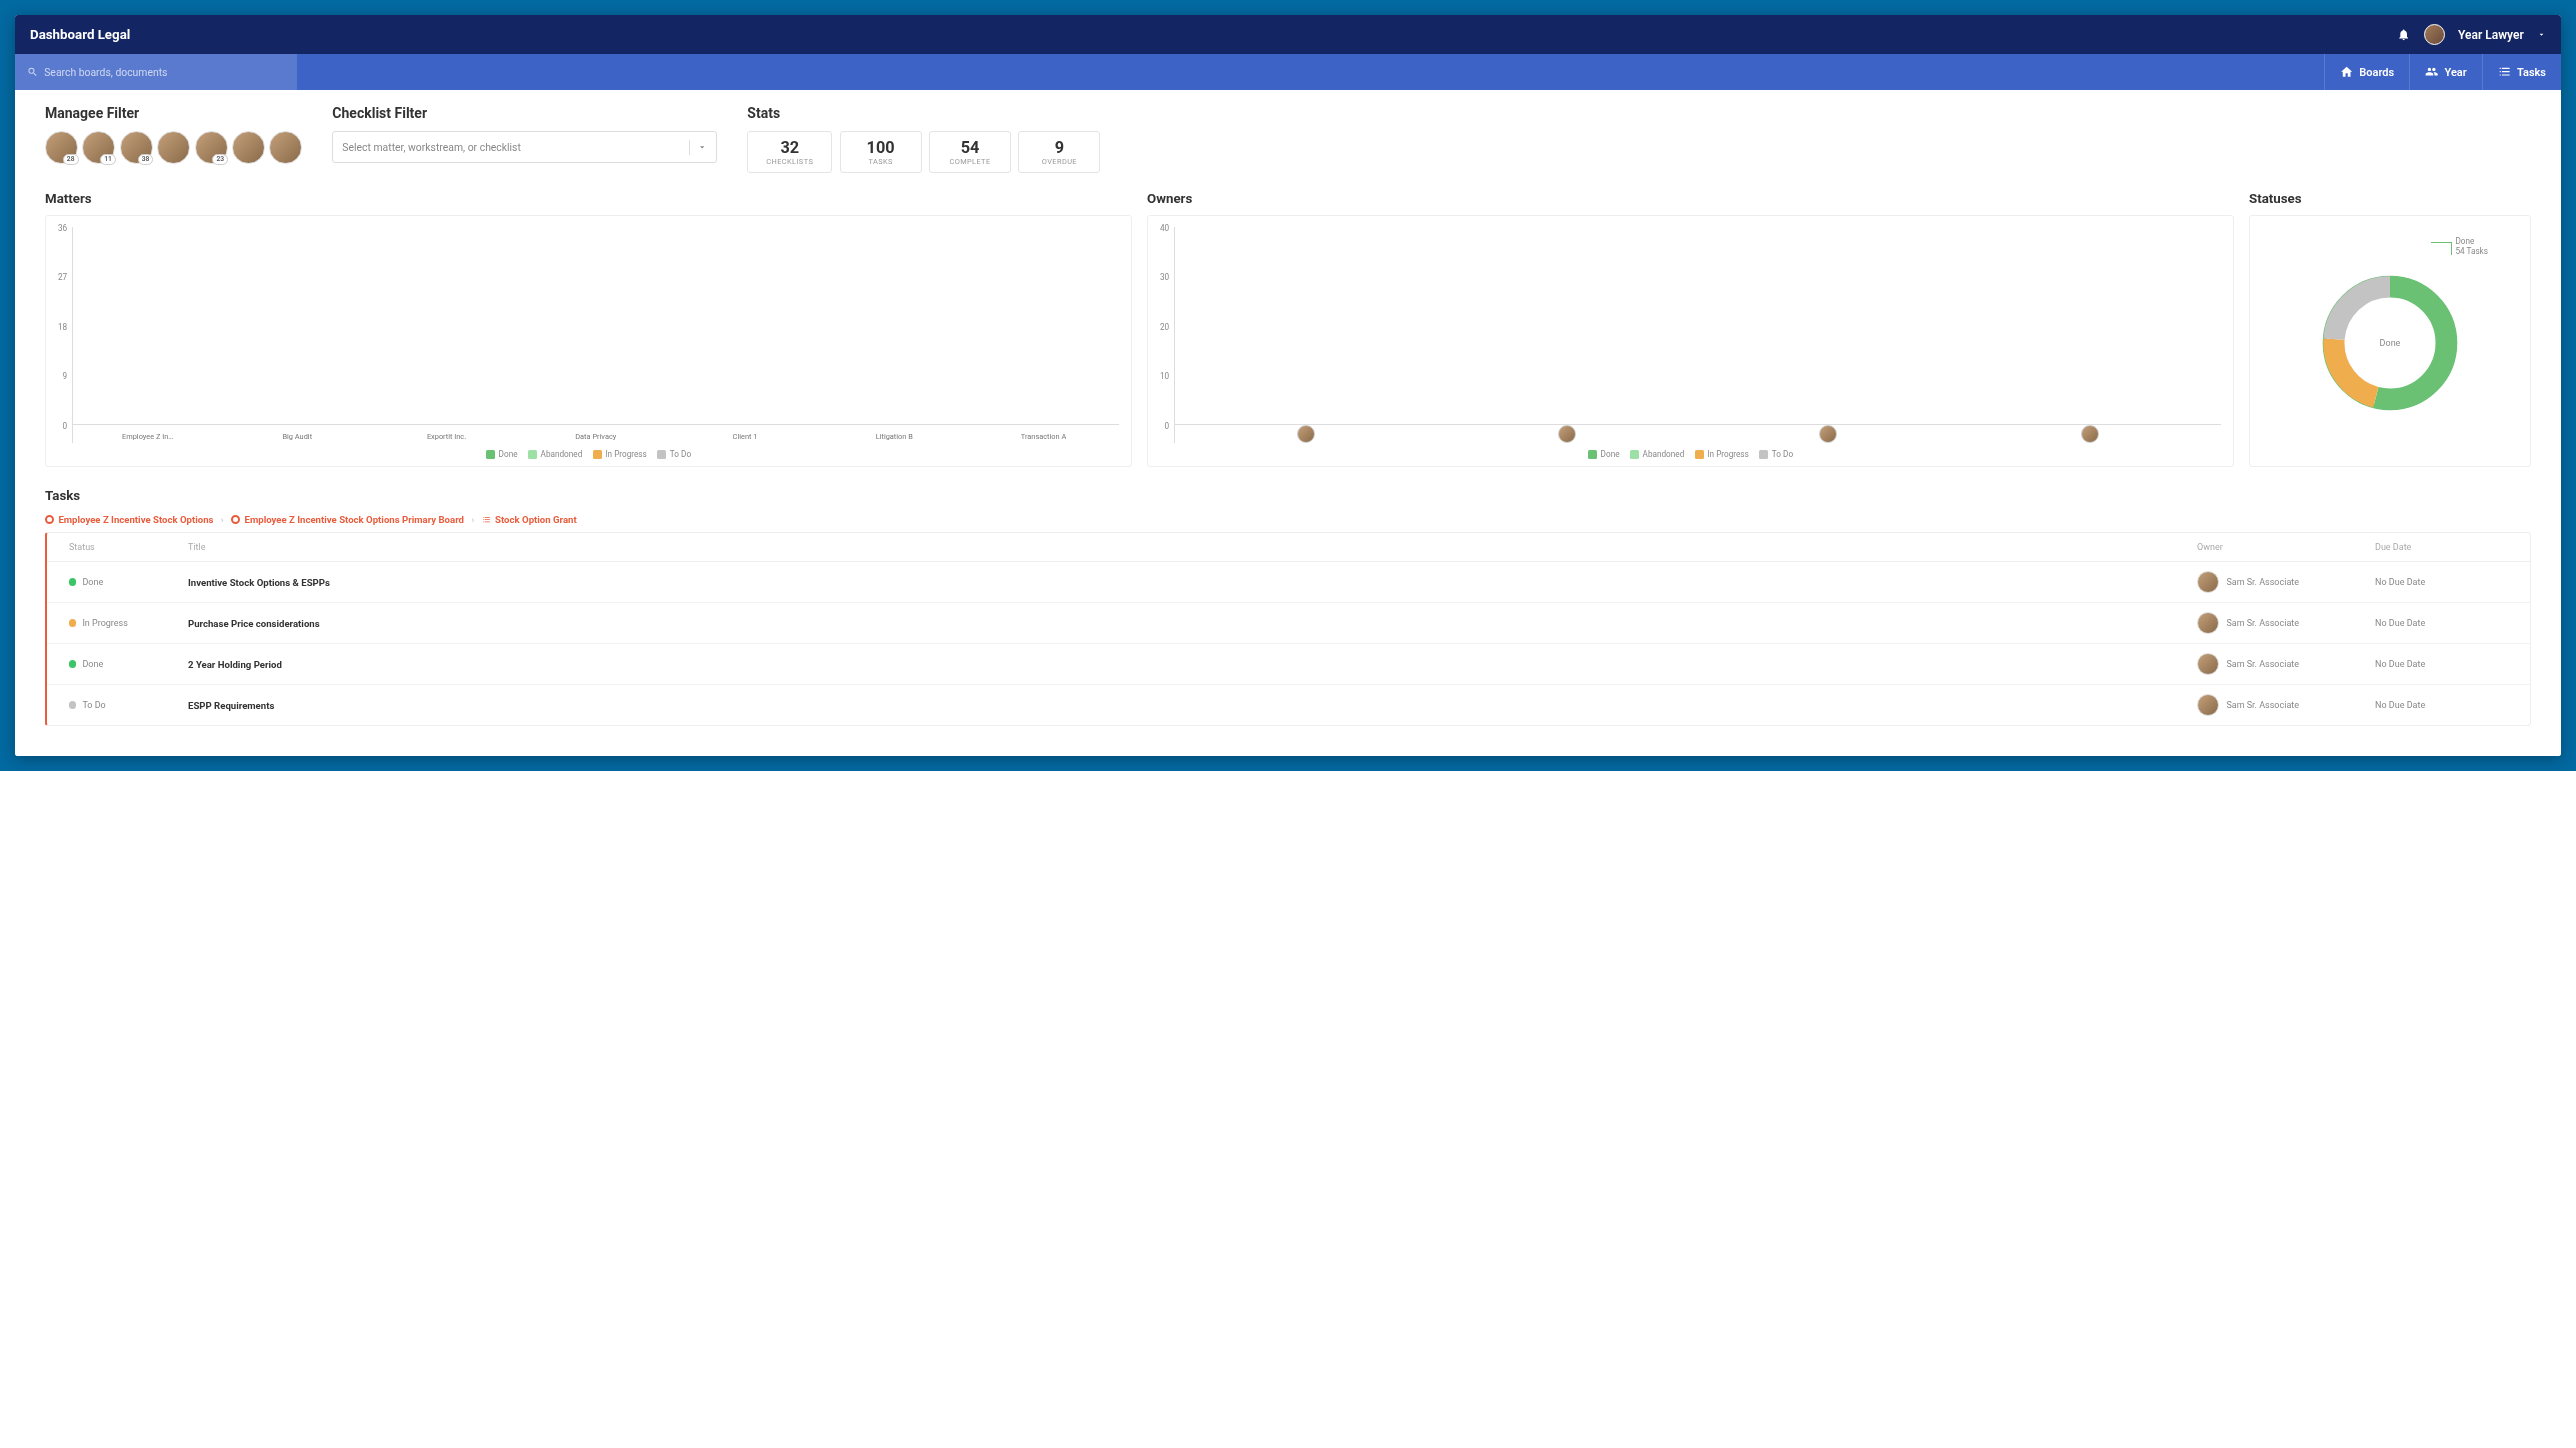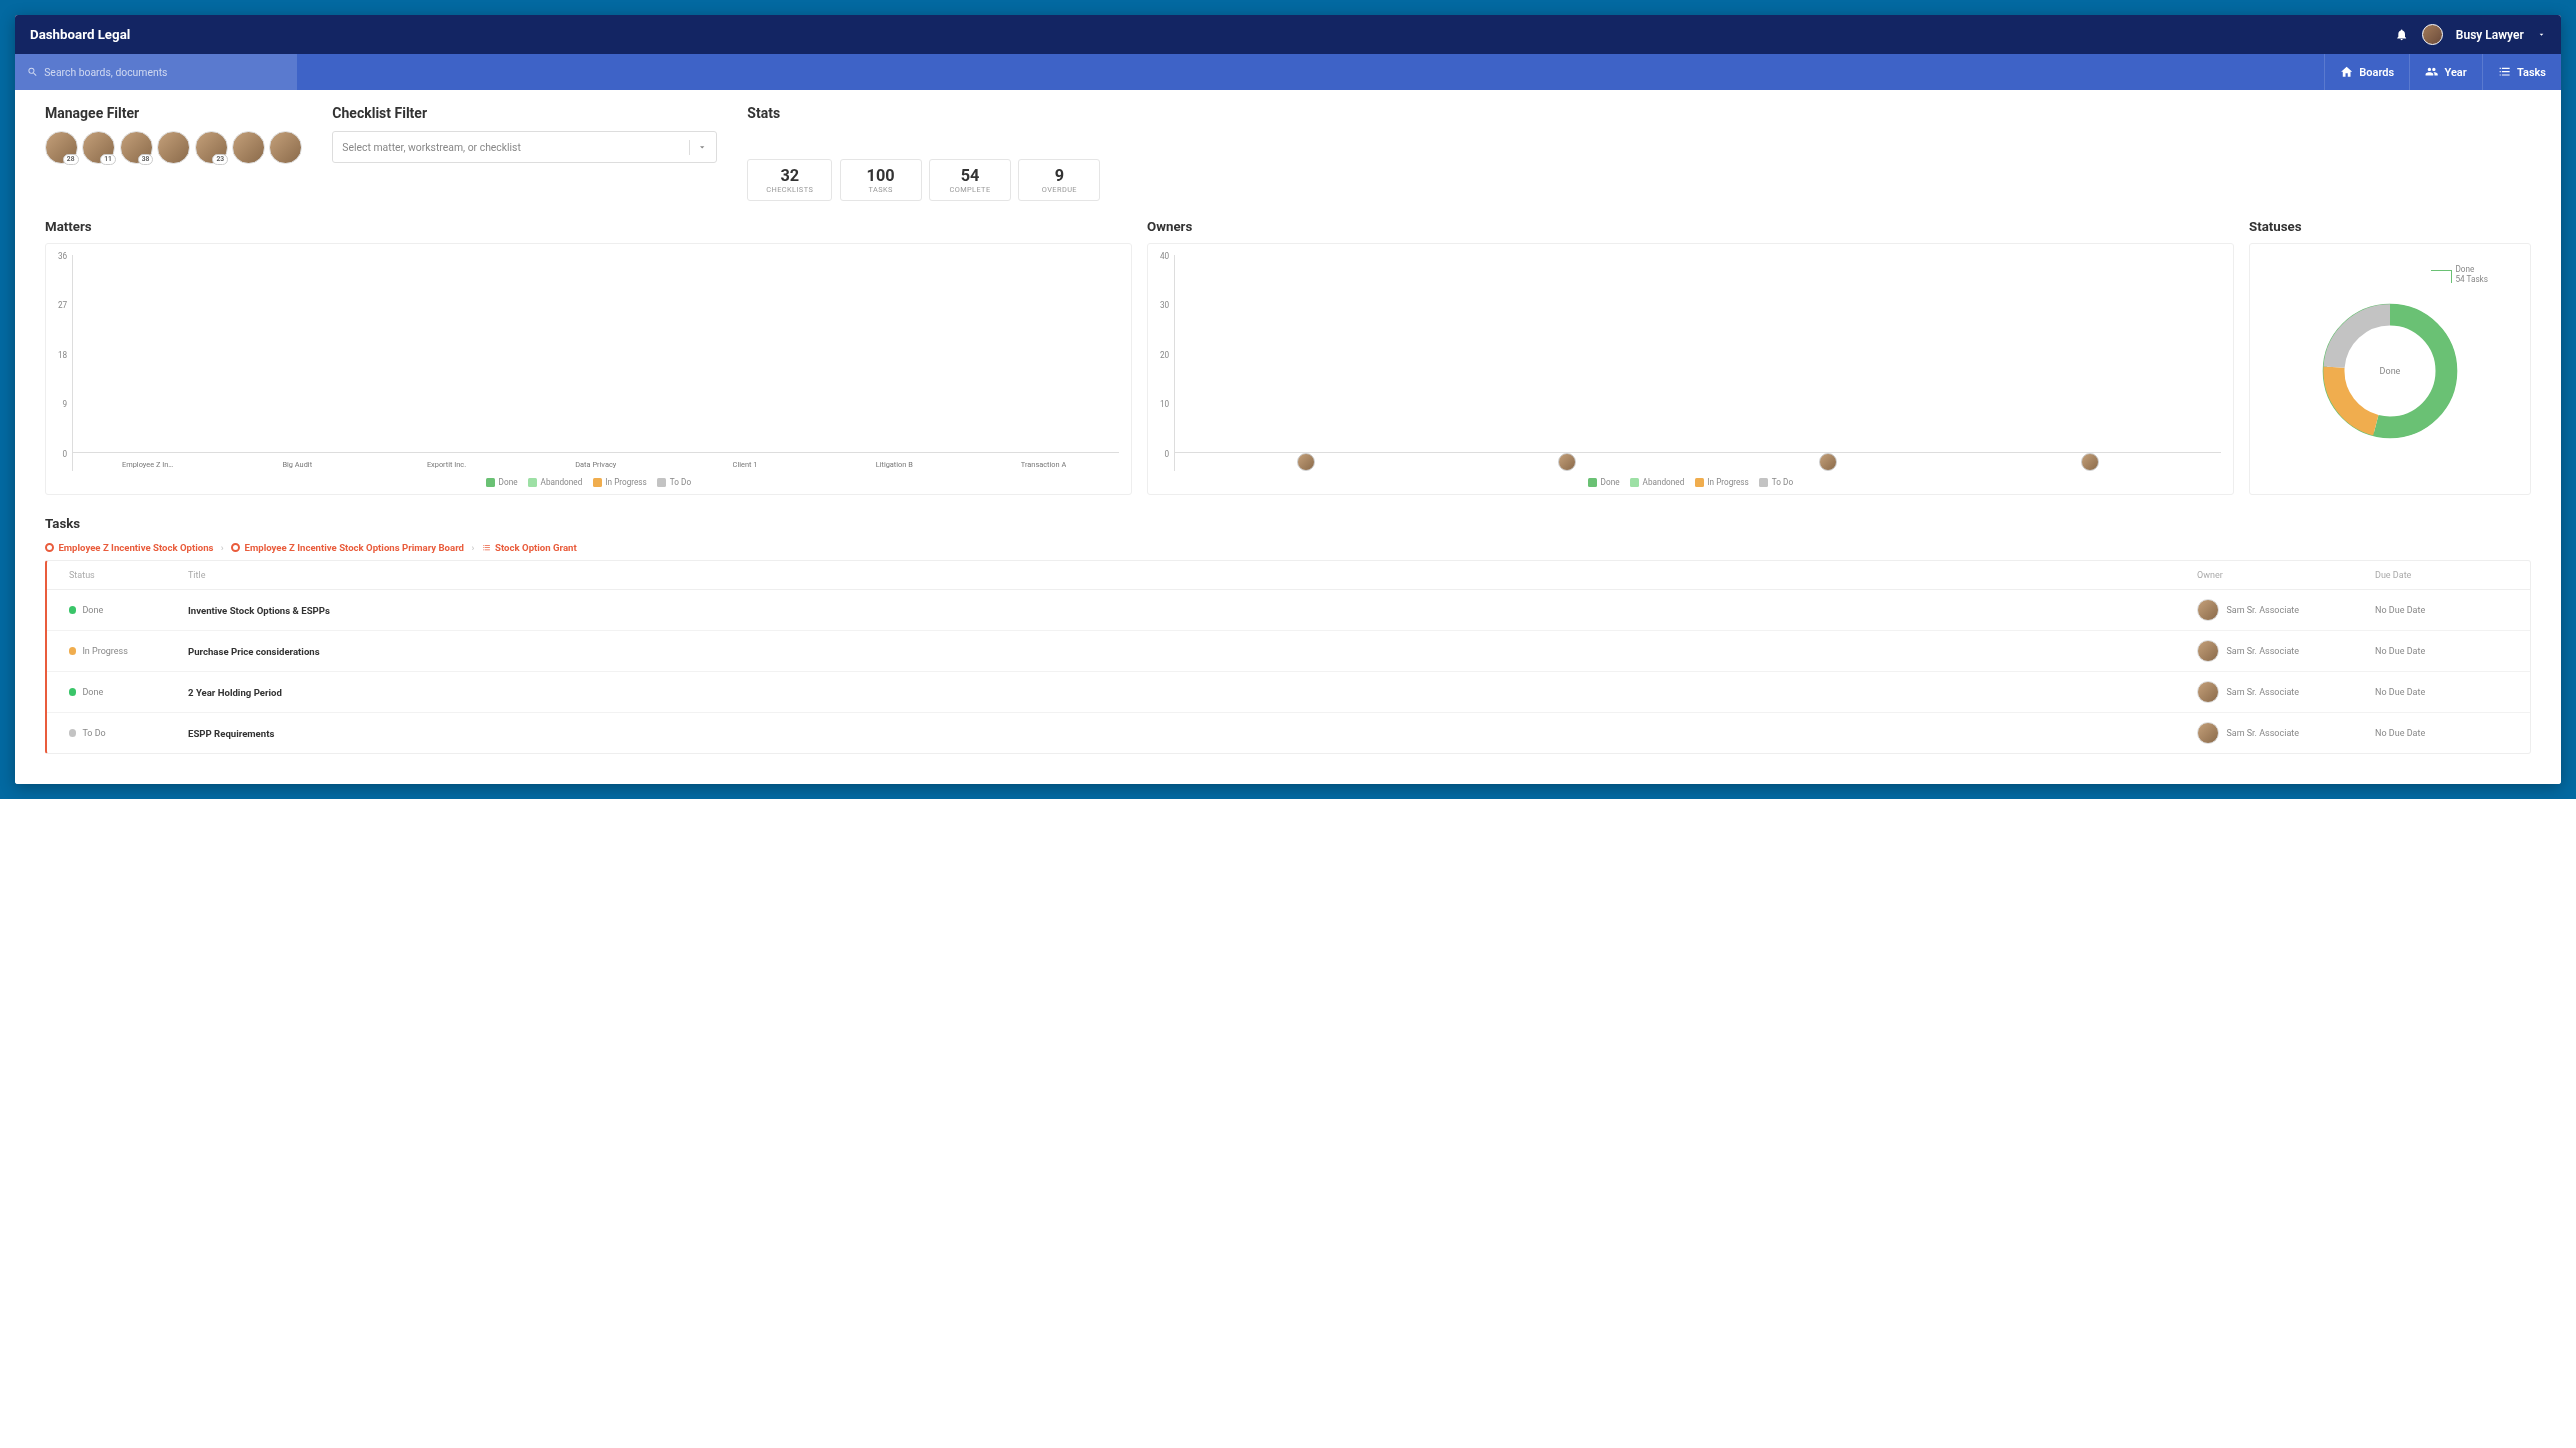--- a/index.html
+++ b/index.html
@@ -34,21 +34,21 @@
 .avatar { position: relative; width: 33px; height: 33px; border-radius: 50%; background: linear-gradient(135deg,#c4a07a,#8a6a4a); border:0.7px solid #ddd; cursor: pointer; }
 .avatar .badge { position: absolute; bottom: -1.5px; right: -1.5px; background: #fff; border: 0.7px solid #ccc; border-radius: 7.4px; font-size: 6.7px; padding: 0.7px 3px; font-weight: 600; color: #555; }
 
 .checklist-filter { flex: 1; max-width: 385px; }
 .select-box { border: 0.7px solid #ddd; border-radius: 3px; padding: 7.4px 9px; display: flex; align-items: center; justify-content: space-between; color: #888; font-size: 10.4px; cursor: pointer; background:#fff; }
 .select-box .divider { width: 0.7px; height: 15px; background: #ddd; margin: 0 7.4px; }
 .select-box svg { width: 10.4px; height: 10.4px; fill: #888; }
 
 .stats-block { }
 .stats-row { display: flex; gap: 7.4px; }
-.stat-card { border: 0.7px solid #e5e5e5; border-radius: 3px; padding: 6px 18px; text-align: center; min-width: 82px; background:#fff;margin-top:28px; }
+.stat-card { border: 0.7px solid #e5e5e5; border-radius: 3px; padding: 6px 18px; text-align: center; min-width: 82px; background:#fff; }
 .stat-card .num { font-size: 16.3px; font-weight: 700; color: #333; }
 .stat-card .lbl { font-size: 7.4px; color: #999; letter-spacing: 0.4px; }
 
 .charts-row { display: flex; gap: 15px; margin-bottom: 21px; }
 .chart-panel { flex: 1; }
 .chart-panel.statuses { flex: 0 0 282px; }
 .chart-panel h3 { font-size: 13.3px; font-weight: 700; margin-bottom: 9px; }
 .chart-body { border: 0.7px solid #eee; border-radius: 3px; padding: 10.4px 12px 7.4px 12px; background:#fff; height: 252px; display:flex; flex-direction:column; }
 
 .bar-chart { flex:1; display:flex; }
@@ -109,21 +109,21 @@
 <div class="window">
 
 <div class="topbar">
   <div class="brand">Dashboard Legal</div>
   <div class="spacer"></div>
   <div class="user-area">
     <svg class="bell-icon" viewBox="0 0 24 24">
             <path d="M12 22a2 2 0 0 0 2-2h-4a2 2 0 0 0 2 2zm6-6V11c0-3.07-1.63-5.64-4.5-6.32V4a1.5 1.5 0 1 0-3 0v.68C7.63 5.36 6 7.92 6 11v5l-2 2v1h16v-1l-2-2z"></path>
           </svg>
     <span class="user-avatar-sm"></span>
-    <span class="user-name">Busy Lawyer</span>
+    <span class="user-name">Year Lawyer</span>
     <svg class="chevron-down" viewBox="0 0 24 24">
             <path d="M7 10l5 5 5-5z"></path>
           </svg>
   </div>
 </div>
 
 <div class="subbar">
   <div class="search-wrap">
     <svg class="mag" viewBox="0 0 24 24">
             <path d="M15.5 14h-.79l-.28-.27A6.47 6.47 0 0 0 16 9.5 6.5 6.5 0 1 0 9.5 16a6.47 6.47 0 0 0 4.23-1.57l.27.28v.79l5 5L20.5 19l-5-5zM9.5 14A4.5 4.5 0 1 1 14 9.5 4.49 4.49 0 0 1 9.5 14z"></path>

